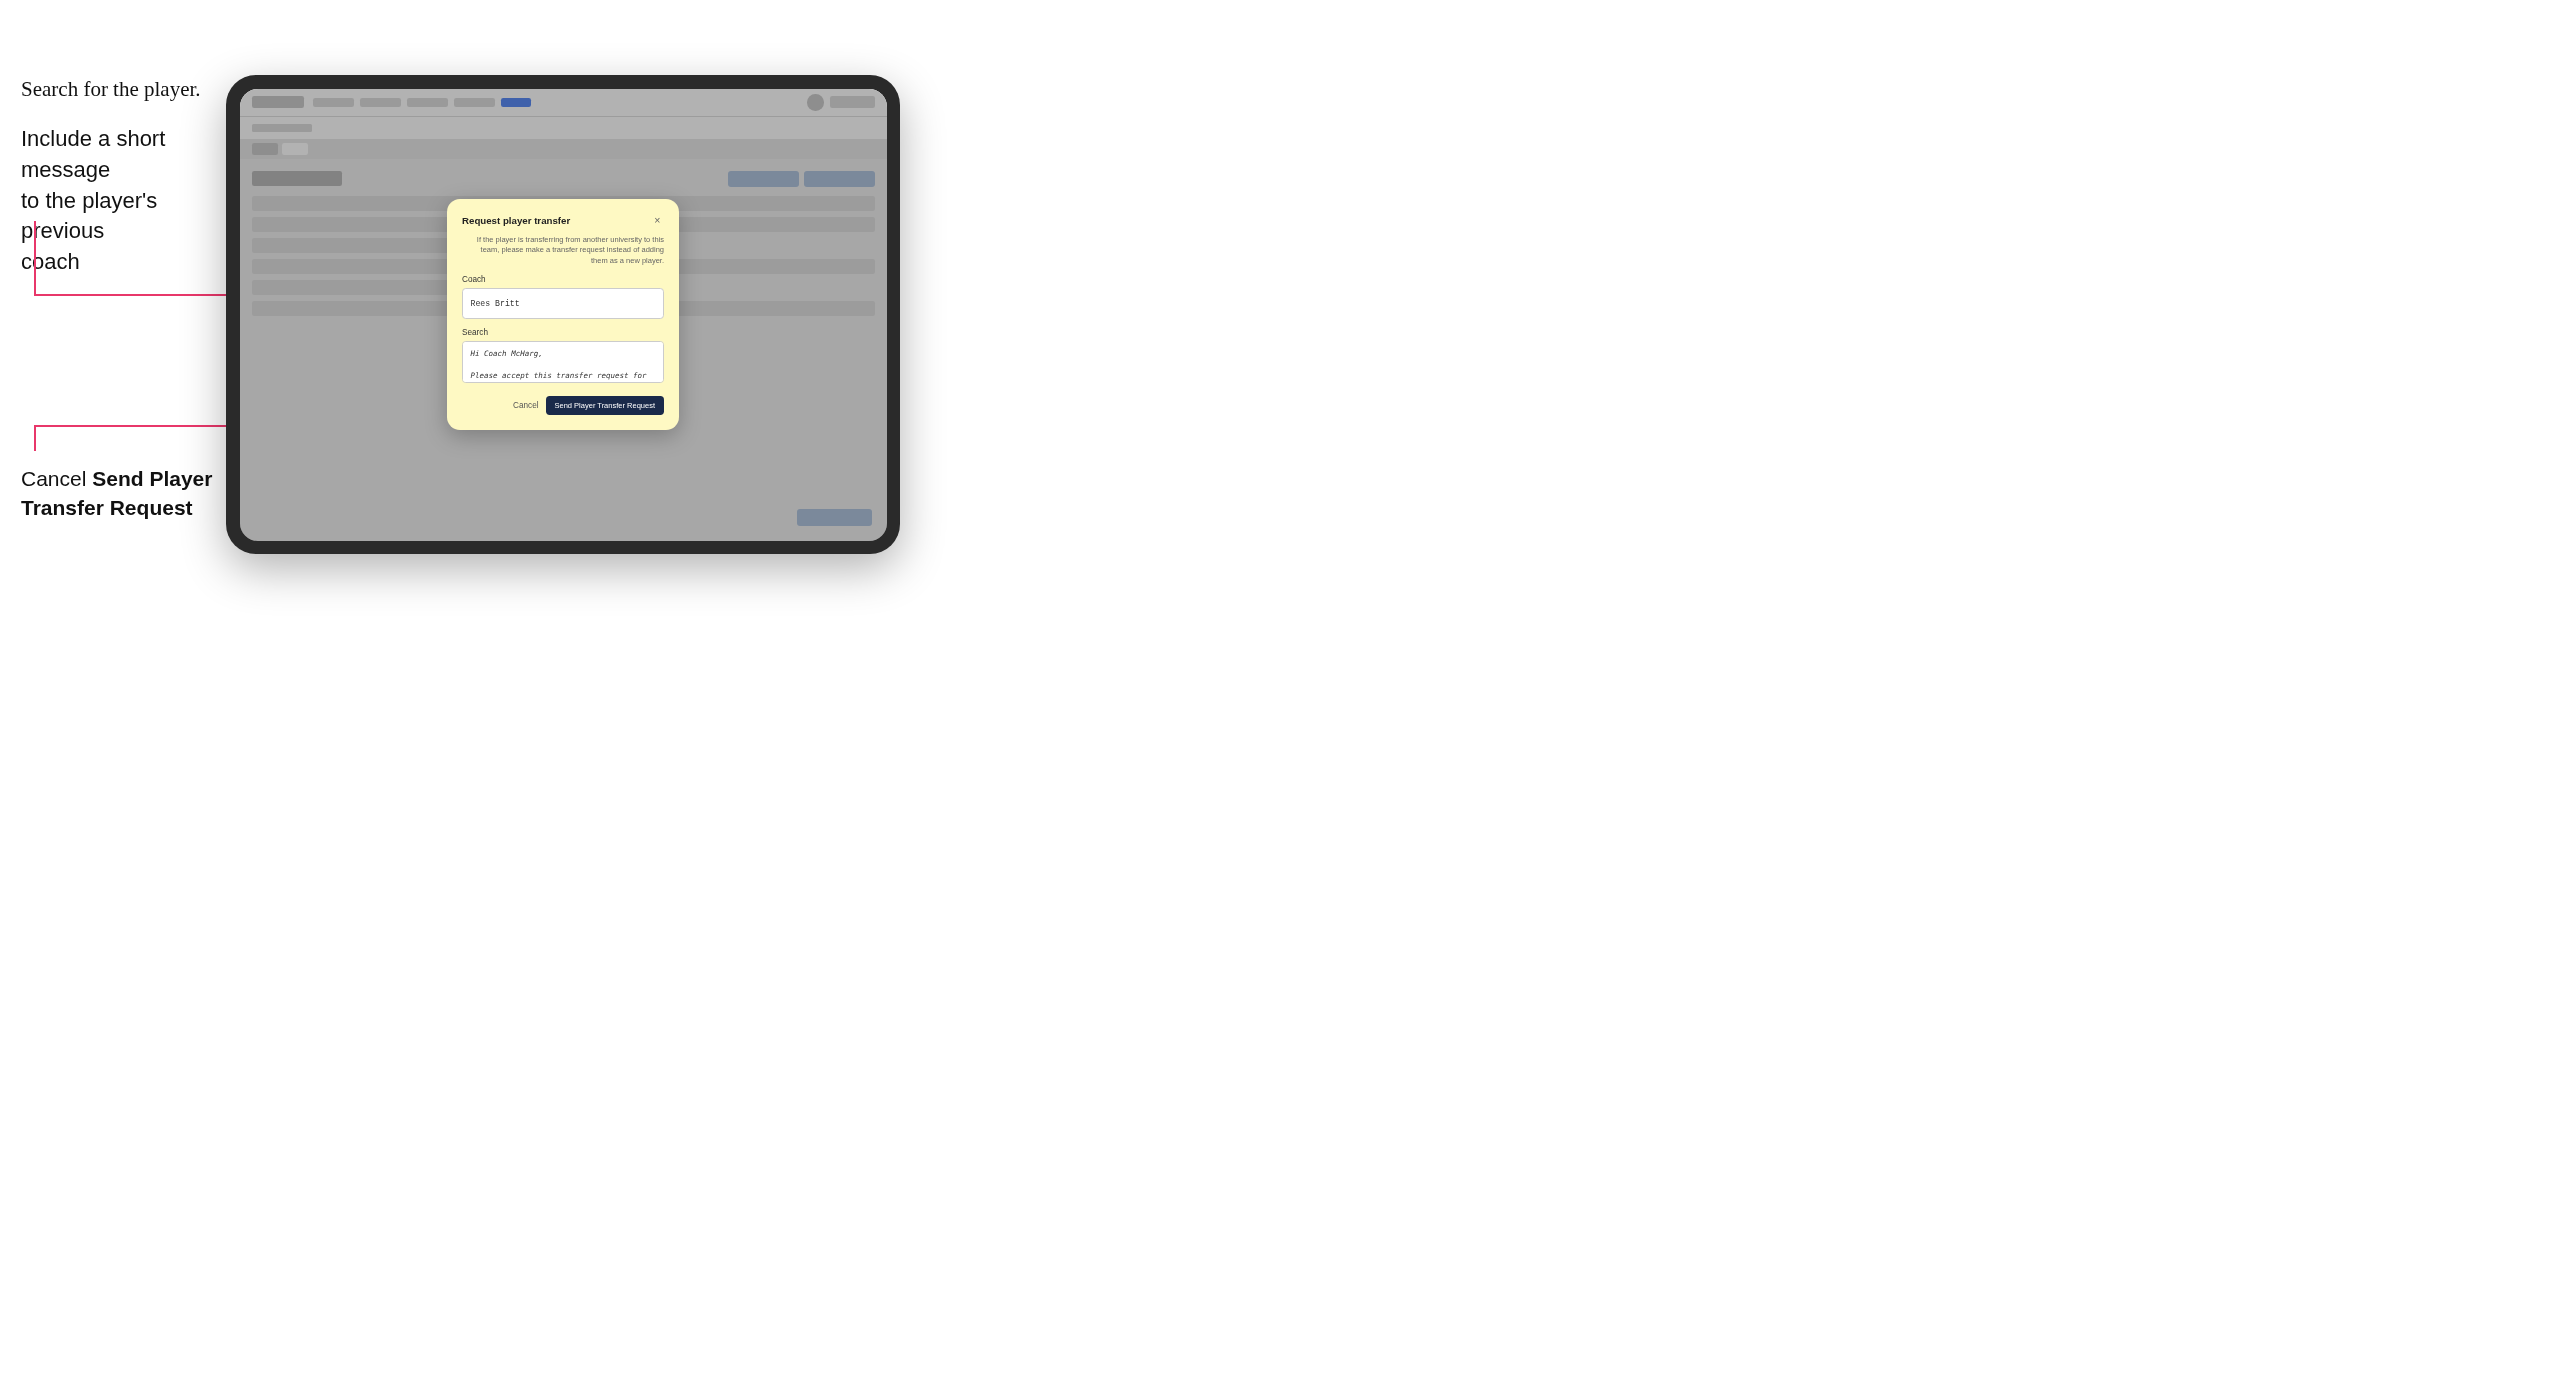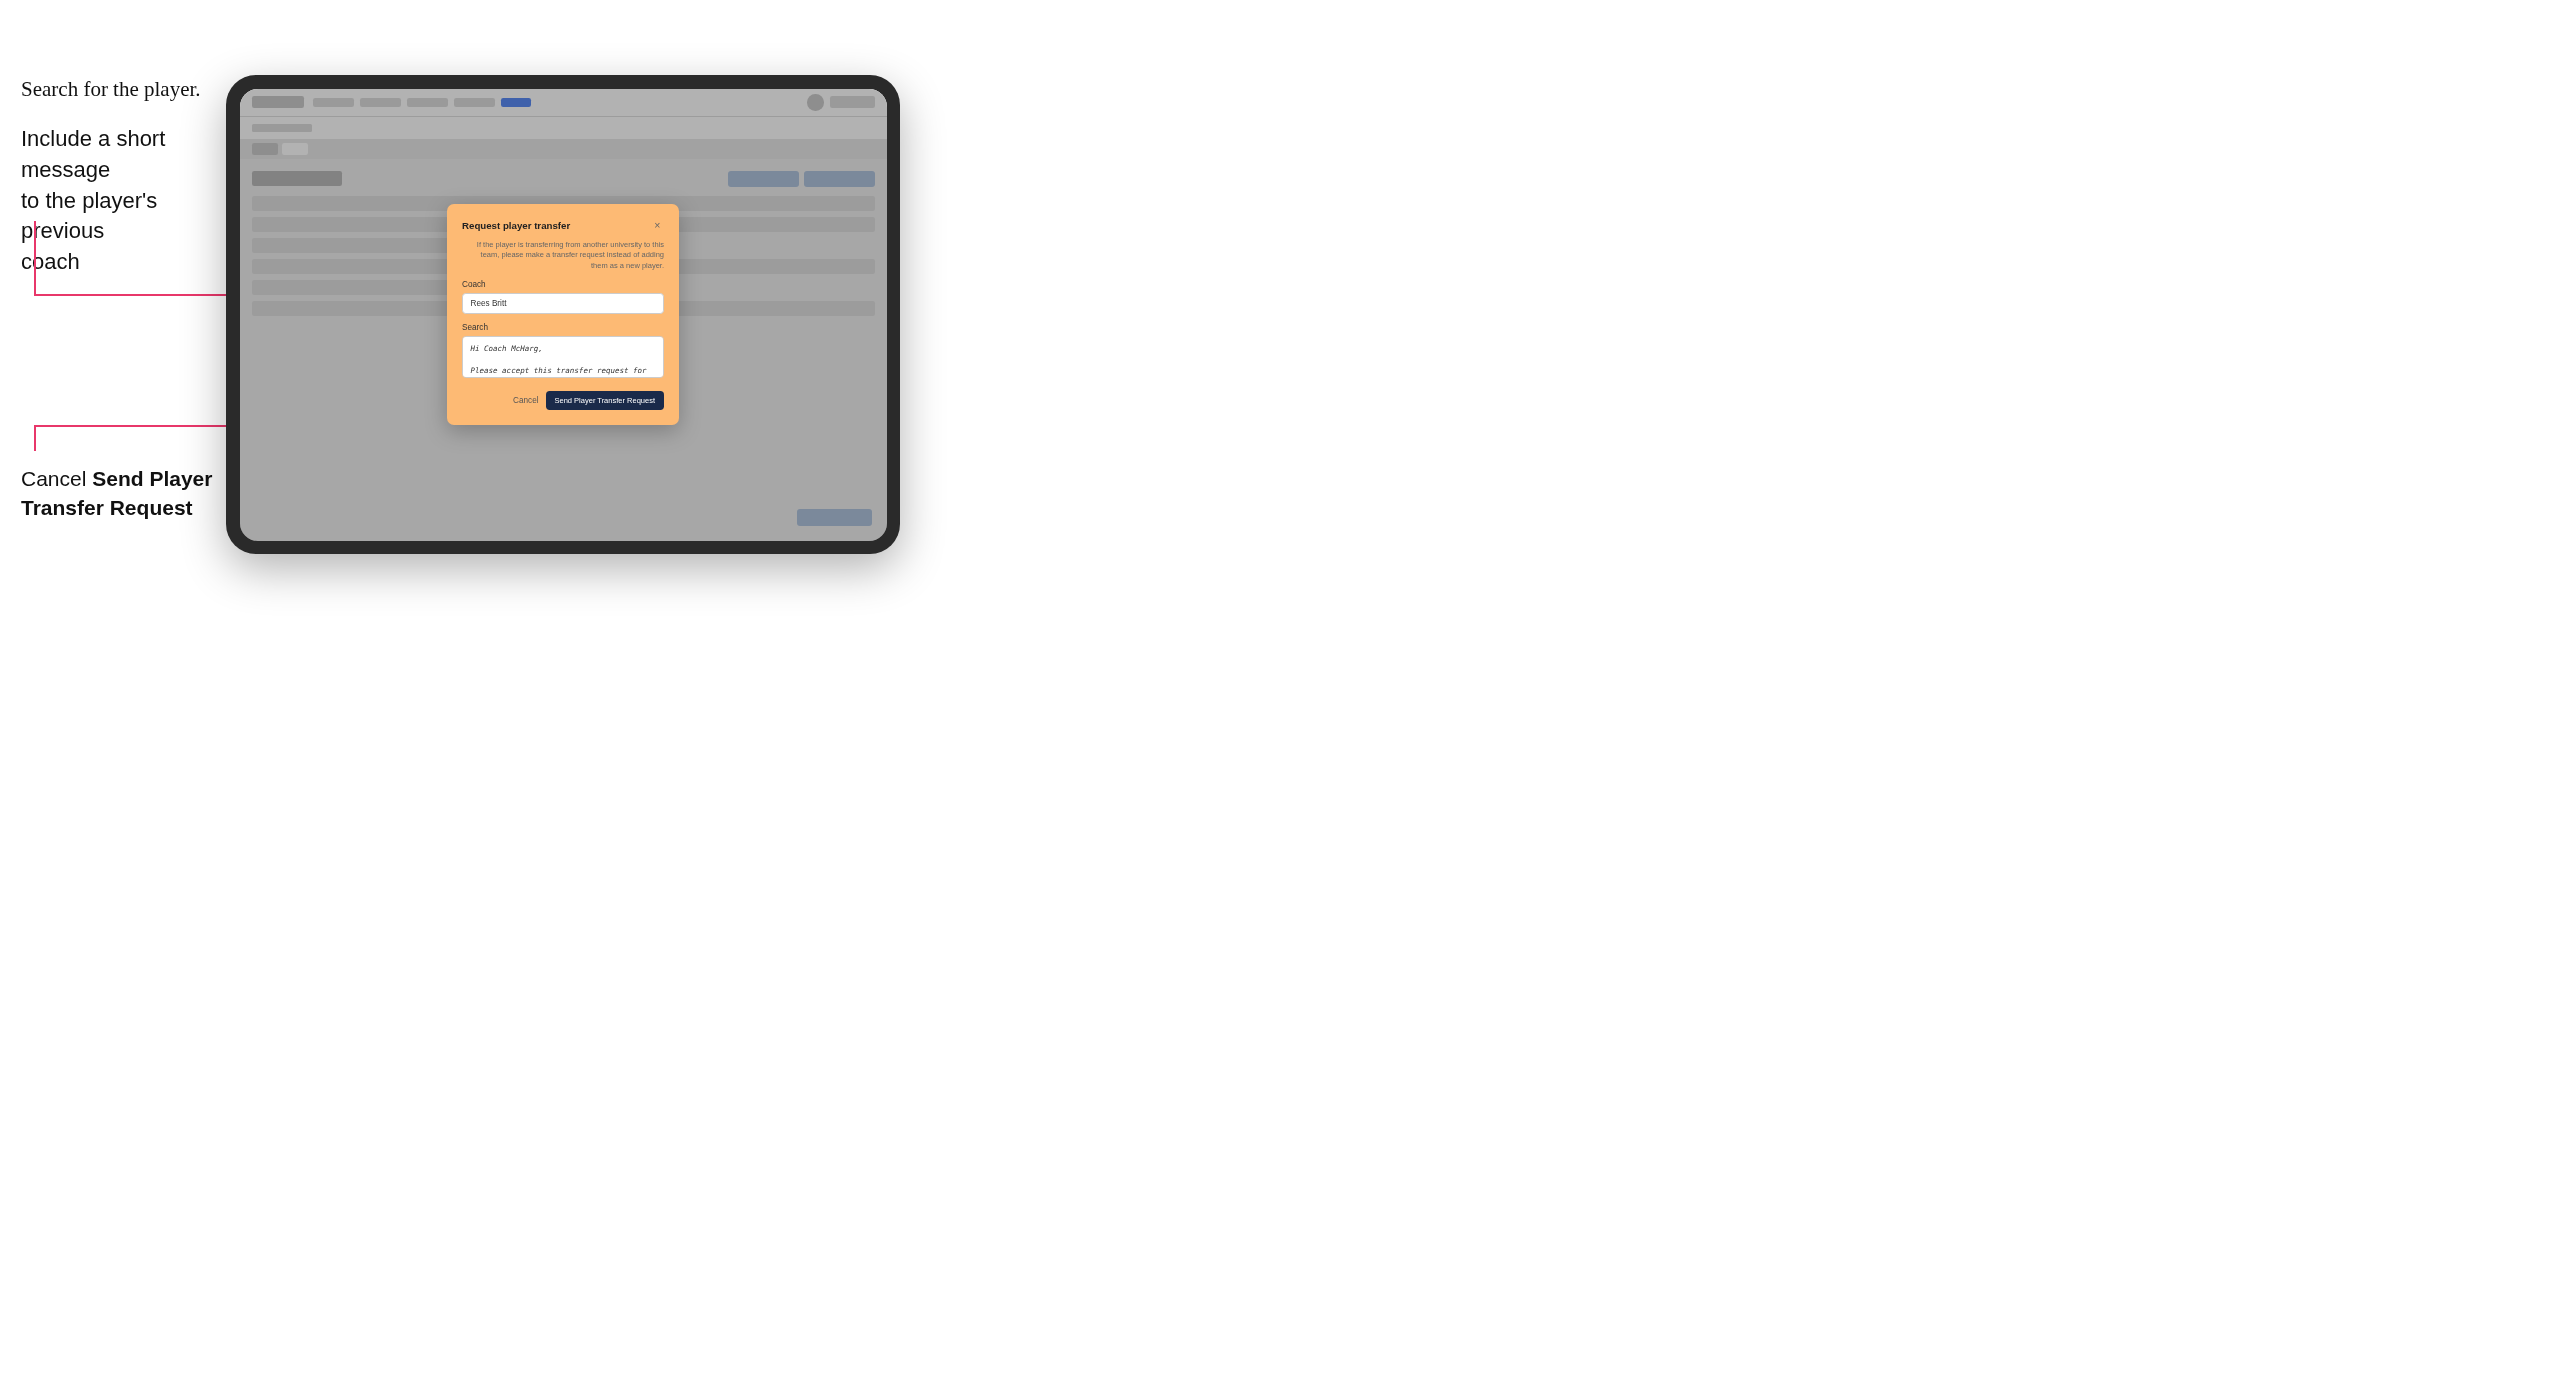--- a/index.html
+++ b/index.html
@@ -211,22 +211,22 @@
       position: absolute;
       top: 0; left: 0; right: 0; bottom: 0;
       background: rgba(0,0,0,0.3);
       display: flex;
       align-items: center;
       justify-content: center;
       z-index: 10;
     }
 
     .modal {
-      background: #fdba74;
-      border-radius: 7px;
+      background: #fef9c3;
+      border-radius: 13px;
       width: 232px;
       padding: 15px;
       box-shadow: 0 6px 22.5px rgba(0,0,0,0.25);
       position: relative;
     }
 
     .modal-title-row {
       display: flex;
       align-items: center;
       justify-content: space-between;
@@ -263,28 +263,29 @@
 
     .modal-label {
       font-size: 8.2px;
       font-weight: 500;
       color: #333;
       margin-bottom: 3.7px;
     }
 
     .modal-input {
       width: 100%;
-      height: 21px;
+      height: 31px;
       border: 0.7px solid #ccc;
       border-radius: 3.7px;
       padding: 0 7.5px;
       font-size: 8.2px;
       color: #333;
       margin-bottom: 9px;
       outline: none;
+      font-family: Liberation Mono, monospace;
     }
 
     .modal-textarea {
       width: 100%;
       height: 42px;
       border: 0.7px solid #ccc;
       border-radius: 3.7px;
       padding: 6px 7.5px;
       font-size: 7.5px;
       color: #333;

